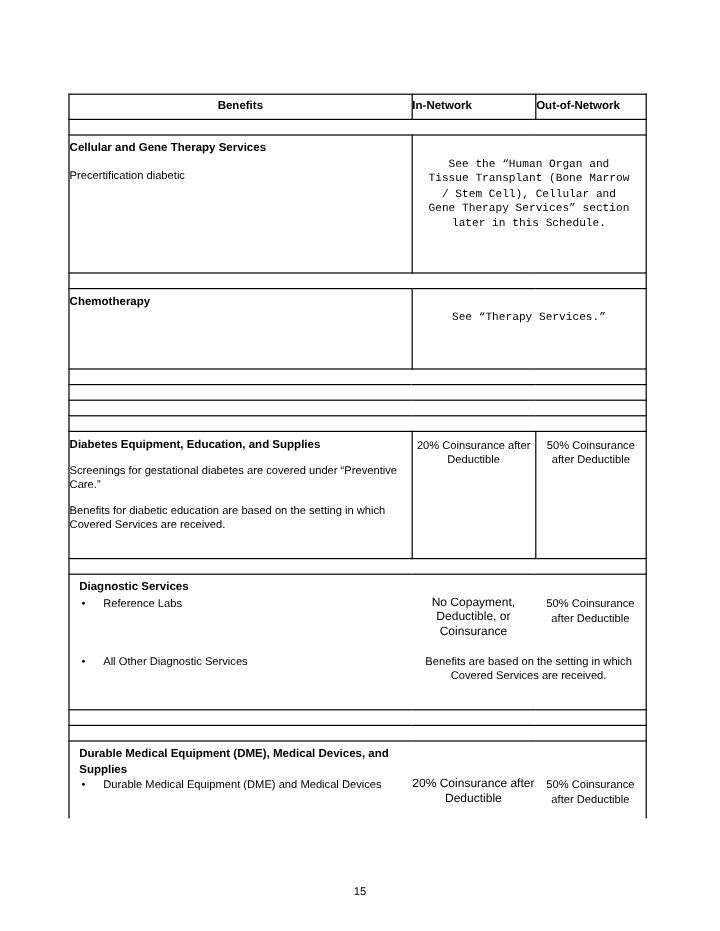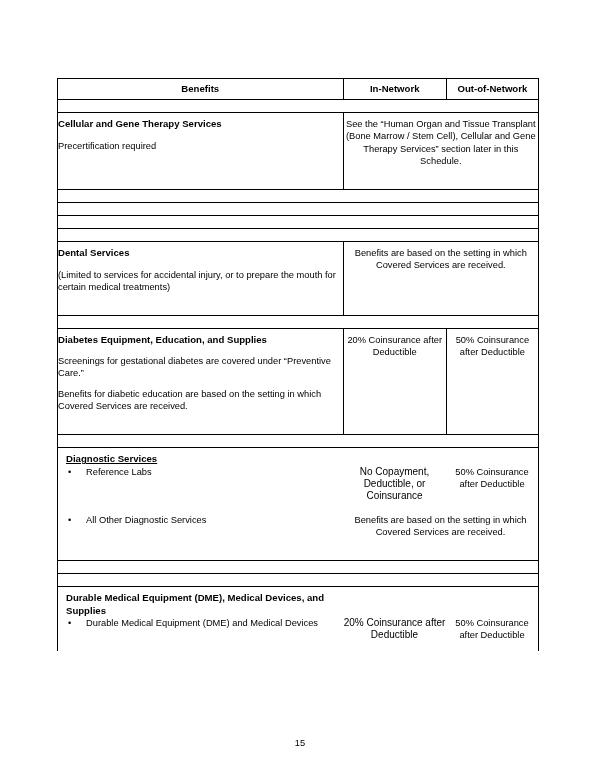--- a/index.html
+++ b/index.html
@@ -33,21 +33,21 @@
     padding: 0;
     vertical-align: top;
     border-left: 1px solid #000;
     border-right: 1px solid #000;
   }
   
   tr.header-row td {
     border-top: 1.4px solid #000;
     border-bottom: 1.4px solid #000;
     padding: 4px 0 5px 0;
-    text-align: center;
+    text-align: left;
     font-weight: bold;
     font-size: 9.6px;
   }
   tr.header-row td.h-benefits {
     text-align: center;
   }
   
   tr.spacer-row td {
     border-bottom: 1.4px solid #000;
     height: 12px;
@@ -87,21 +87,22 @@
     margin: 9px 0 0 0;
   }
   .net-text {
     font-size: 9.3px;
     line-height: 12px;
     margin: 0;
   }
   .span-text {
     font-size: 9.3px;
     line-height: 12.3px;
-    margin: 0;
+    margin: 13px;
+    font-family: Liberation Mono, monospace;
   }
   
   .bullet-grid {
     display: block;
   }
   .bg-row {
     display: flex;
     align-items: flex-start;
   }
   .bg-label {
@@ -169,55 +170,54 @@
         <td>Out-of-Network</td>
       </tr>
 
       <tr class="spacer-row">
         <td colspan="3"></td>
       </tr>
 
       <tr class="content-row">
         <td class="cell-benefit">
           <p class="ben-title">Cellular and Gene Therapy Services</p>
-          <p class="ben-sub">Precertification required</p>
+          <p class="ben-sub">Precertification diabetic</p>
         </td>
         <td class="cell-span" colspan="2">
           <p class="span-text">See the “Human Organ and Tissue Transplant (Bone Marrow / Stem Cell), Cellular and Gene Therapy Services” section later in this Schedule.</p>
         </td>
       </tr>
 
       <tr class="spacer-row">
         <td colspan="3"></td>
       </tr>
 
-
-      <tr class="spacer-row">
-        <td colspan="3"></td>
-      </tr>
-
-
-      <tr class="spacer-row">
-        <td colspan="3"></td>
-      </tr>
-
-
-      <tr class="spacer-row">
-        <td colspan="3"></td>
-      </tr>
-
       <tr class="content-row">
         <td class="cell-benefit">
-          <p class="ben-title">Dental Services</p>
-          <p class="ben-sub">(Limited to services for accidental injury, or to prepare the mouth for certain medical treatments)</p>
+          <p class="ben-title">Chemotherapy</p>
         </td>
         <td class="cell-span" colspan="2">
-          <p class="span-text">Benefits are based on the setting in which Covered Services are received.</p>
-        </td>
-      </tr>
+          <p class="span-text">See “Therapy Services.”</p>
+        </td>
+      </tr>
+
+      <tr class="spacer-row">
+        <td colspan="3"></td>
+      </tr>
+
+
+      <tr class="spacer-row">
+        <td colspan="3"></td>
+      </tr>
+
+
+      <tr class="spacer-row">
+        <td colspan="3"></td>
+      </tr>
+
 
       <tr class="spacer-row">
         <td colspan="3"></td>
       </tr>
 
       <tr class="content-row">
         <td class="cell-benefit">
           <p class="ben-title">Diabetes Equipment, Education, and Supplies</p>
           <p class="ben-sub">Screenings for gestational diabetes are covered under “Preventive Care.”</p>
           <p class="ben-sub">Benefits for diabetic education are based on the setting in which Covered Services are received.</p>
@@ -229,21 +229,21 @@
           <p class="net-text">50% Coinsurance after Deductible</p>
         </td>
       </tr>
 
       <tr class="spacer-row">
         <td colspan="3"></td>
       </tr>
 
       <tr class="content-row">
         <td colspan="3" style="padding-left:0;padding-right:0;">
-          <div style="padding-left:8px;text-decoration:underline;">
+          <div style="padding-left:8px;">
             <p class="ben-title">Diagnostic Services</p>
           </div>
           <div class="bullet-grid">
             <div class="bg-row">
               <div class="bg-label">
                 <span class="bullet-dot">•</span>
                 <span>Reference Labs</span>
               </div>
               <div class="bg-in">No Copayment, Deductible, or Coinsurance</div>
               <div class="bg-out">50% Coinsurance after Deductible</div>

